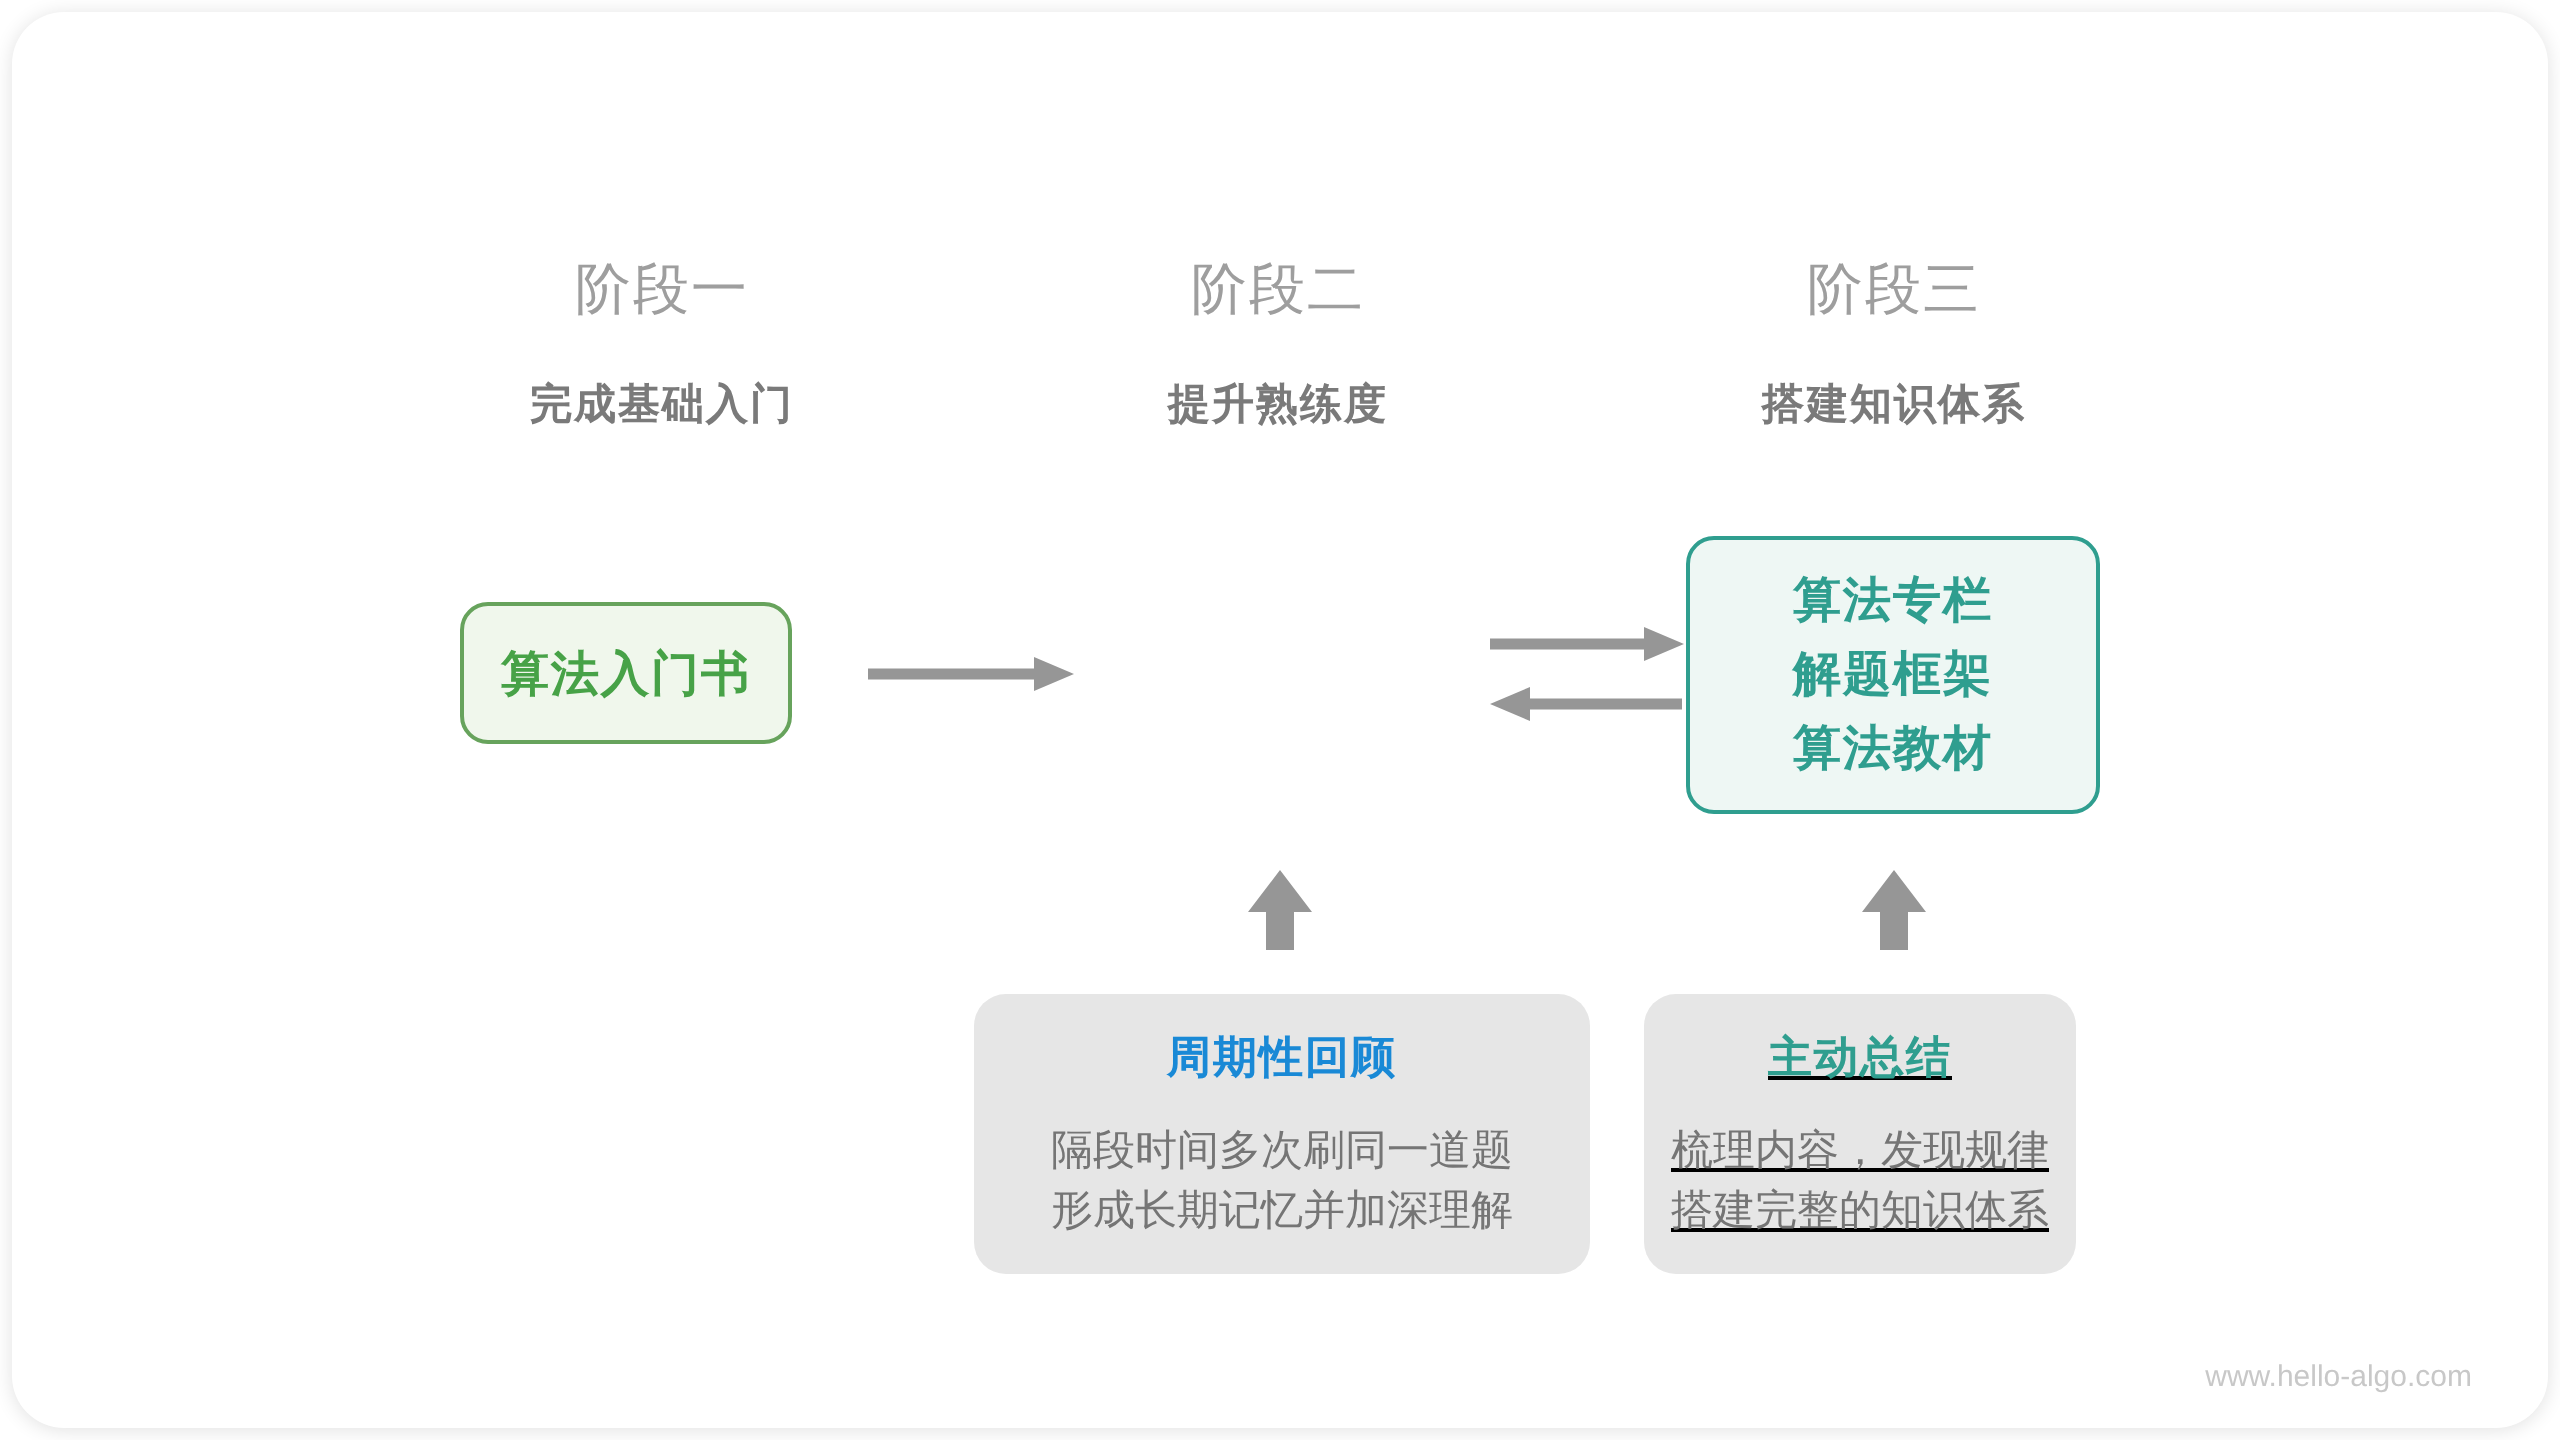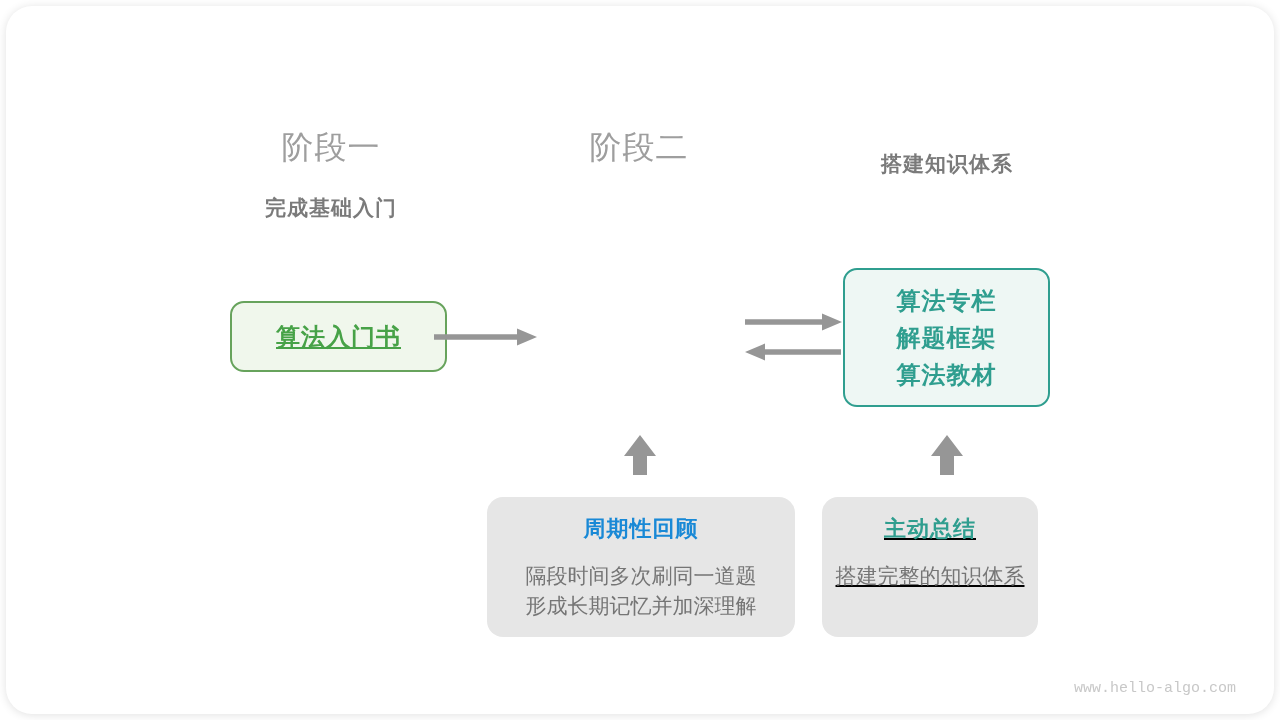--- a/index.html
+++ b/index.html
@@ -4,37 +4,36 @@
 <style>
   * { margin: 0; padding: 0; box-sizing: border-box; }
   html, body { width: 1280px; height: 720px; background: #ffffff; font-family: "Liberation Sans", "DejaVu Sans", sans-serif; }
   .canvas { position: relative; width: 1280px; height: 720px; overflow: hidden; }
   .card {
     position: absolute; left: 6px; top: 6px; width: 1268px; height: 708px;
     background: var(--card_bg, #ffffff); border-radius: 26px;
     box-shadow: 0 1px 10px rgba(0,0,0,0.12);
   }
   .stage { position: absolute; width: 320px; text-align: center; }
-  .stage-label { font-size: 32px; font-weight: 400; color: var(--stage_label, #9e9e9e); letter-spacing: 1px; }
+  .stage-label { font-size: 28px; font-weight: 400; color: var(--stage_label, #9e9e9e); letter-spacing: 1px; }
   .stage-sub { margin-top: 24px; font-size: 21px; font-weight: 700; color: var(--stage_subtitle, #7a7a7a); letter-spacing: 1px; }
   .stage-1 { left: 171px; top: 126px; }
   .stage-2 { left: 479px; top: 126px; font-family: Liberation Mono, monospace; }
   .stage-3 { left: 787px; top: 126px; }
 
   .node {
     position: absolute; display: flex; flex-direction: column;
     align-items: center; justify-content: center;
     border-radius: 14px; font-weight: 700; font-size: 24px; letter-spacing: 1px;
   }
   .node-green {
-    left: 230px; top: 301px; width: 217px; height: 71px;
+    left: 230px; top: 301px; width: 166px; height: 71px;
     background: var(--green_bg, #f0f7ec);
     border: 2.5px solid var(--green_border, #67a35c);
     color: var(--green_text, #47a247);
-    text-decoration: underline;
   }
   .node-blue {
     left: 538px; top: 302px; width: 204px; height: 70px;
     background: var(--blue_bg, #eaf4fc);
     border: 2.5px solid var(--blue_border, #1989d6);
     color: var(--blue_text, #1989d6);
   }
   .node-teal {
     left: 843px; top: 268px; width: 207px; height: 139px;
     background: var(--teal_bg, #eef7f4);
@@ -52,38 +51,40 @@
   .note-2 { left: 822px; width: 216px; text-decoration: underline; }
   .note-title { font-size: 22px; font-weight: 700; letter-spacing: 1px; }
   .note-title-blue { color: var(--blue_text, #1989d6); }
   .note-title-teal { color: var(--teal_text, #2f9e8f); }
   .note-body { margin-top: 17px; font-size: 21px; color: var(--note_text, #757575); line-height: 30px; }
 
   svg.arrows { position: absolute; left: 0; top: 0; pointer-events: none; }
 
   .watermark {
     position: absolute; top: 680px; right: 44px;
-    font-family: Liberation Mono, monospace;
+    font-family: Liberation Sans, sans-serif;
     font-size: 15px; color: var(--watermark, #c8c8c8);
   }
 </style>
 </head>
 <body>
 
 <div class="canvas">
   <div class="card"></div>
 
   <div class="stage stage-1">
     <div class="stage-label">阶段一</div>
     <div class="stage-sub">完成基础入门</div>
   </div>
   <div class="stage stage-2">
     <div class="stage-label">阶段二</div>
+    <div class="stage-sub">提升熟练度</div>
   </div>
   <div class="stage stage-3">
+    <div class="stage-label">阶段三</div>
     <div class="stage-sub">搭建知识体系</div>
   </div>
 
   <div class="node node-green">
     <div class="line">算法入门书</div>
   </div>
   <div class="node node-teal">
     <div class="line">算法专栏</div>
     <div class="line">解题框架</div>
     <div class="line">算法教材</div>
@@ -113,18 +114,19 @@
   <div class="note note-1">
     <div class="note-title note-title-blue">周期性回顾</div>
     <div class="note-body">
       <div>隔段时间多次刷同一道题</div>
       <div>形成长期记忆并加深理解</div>
     </div>
   </div>
   <div class="note note-2">
     <div class="note-title note-title-teal">主动总结</div>
     <div class="note-body">
+      <div>梳理内容，发现规律</div>
       <div>搭建完整的知识体系</div>
     </div>
   </div>
 
   <div class="watermark">www.hello-algo.com</div>
 </div>
 
 </body></html>

